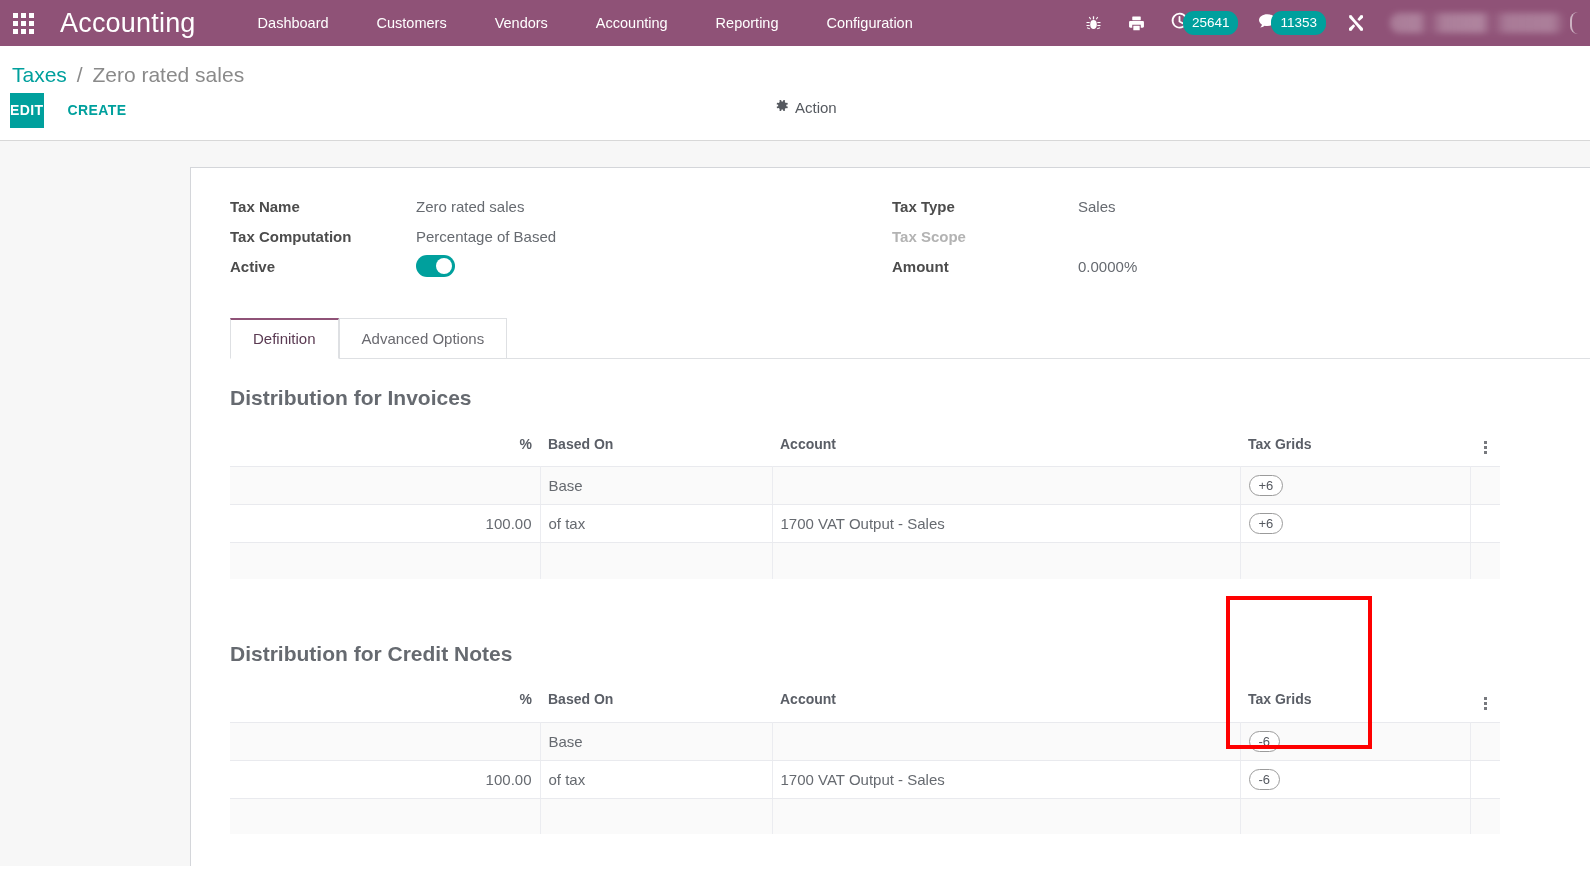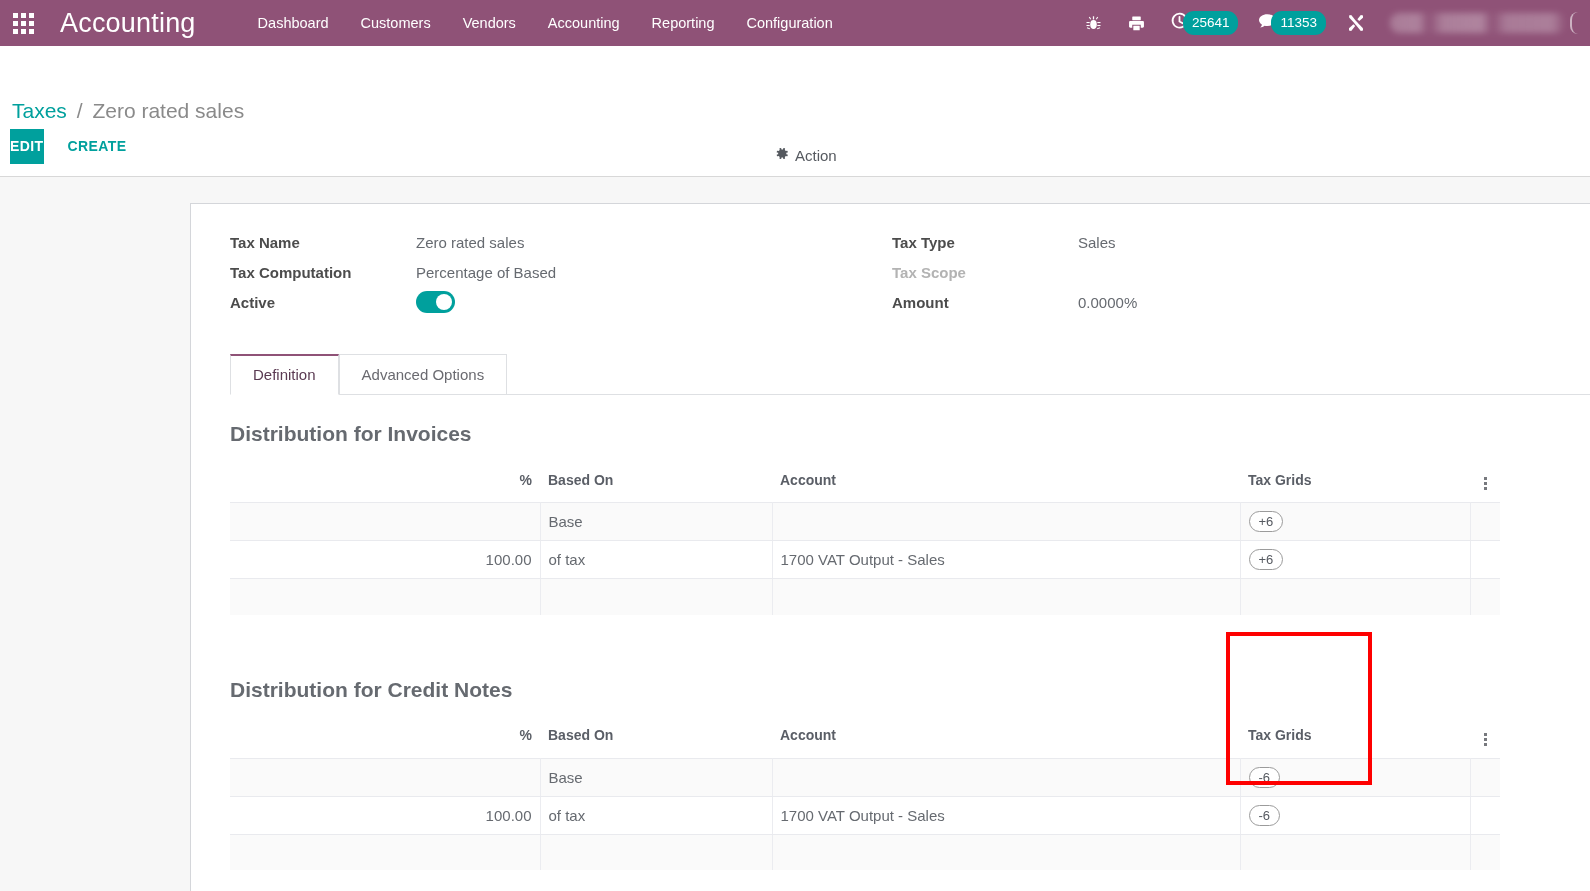--- a/index.html
+++ b/index.html
@@ -38,21 +38,21 @@
   .apps-grid .dots i { display:block; width:5px; height:5px; background:#ffffff; }
   .brand {
     font-size: 27px;
     font-weight: 400;
     letter-spacing: .2px;
     margin-left: 14px;
     margin-right: 46px;
     color: #ffffff;
     white-space: nowrap;
   }
-  .nav-menu { display: flex; align-items: center; gap: 0; }
+  .nav-menu { display: flex; align-items: center; gap: 16px; }
   .nav-menu a {
     color: #ffffff;
     text-decoration: none;
     font-size: 14.5px;
     padding: 14px 16px;
     white-space: nowrap;
     line-height: 18px;
   }
   .nav-right {
     margin-left: auto;
@@ -106,21 +106,20 @@
     border-top-left-radius: 10px; border-bottom-left-radius: 10px;
     margin-left: 2px;
   }
 
   
   .control-panel {
     background: #ffffff;
     border-bottom: 1px solid #d8d8d8;
     padding: 0;
     width: 1590px;
-    margin-top: 36px;
   }
   .breadcrumb {
     padding: 16px 0 6px 12px;
     font-size: 21px;
     line-height: 26px;
     white-space: nowrap;
   }
   .breadcrumb .bc-link { color: #00a09d; cursor: pointer; }
   .breadcrumb .bc-sep { color: #8a8a8a; margin: 0 4px; }
   .breadcrumb .bc-current { color: #8a8a8a; }
@@ -151,21 +150,21 @@
     font-weight: 700;
     letter-spacing: .4px;
     padding: 9px 14px;
     margin-left: 10px;
     cursor: pointer;
     line-height: 17px;
   }
   .action-btn {
     position: absolute;
     left: 772px;
-    top: 12px;
+    top: 0;
     display: flex;
     align-items: center;
     gap: 6px;
     color: #55595f;
     font-size: 15px;
     cursor: pointer;
     background: none;
     border: none;
     font-family: inherit;
     padding: 4px 2px;

